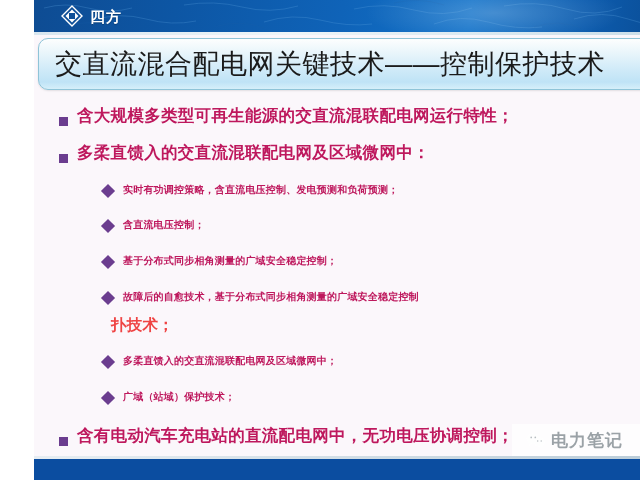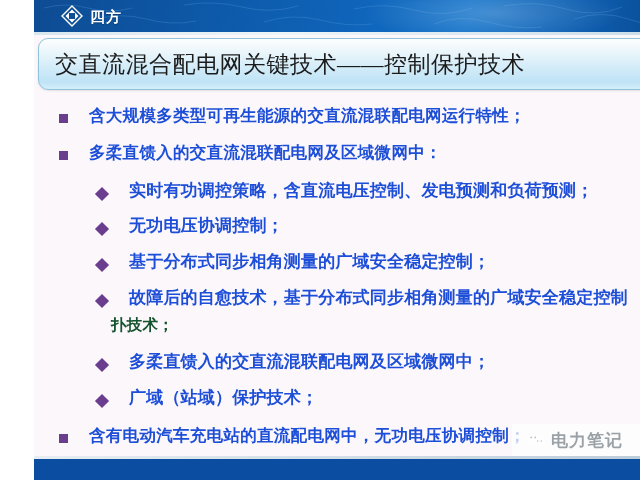--- a/index.html
+++ b/index.html
@@ -75,42 +75,41 @@
     border: 1px solid #8fc4d8;
     border-radius: 10px;
     background: linear-gradient(to bottom, #fdfefe 0%, #eaf6fb 26%, #cfeaf8 62%, #bfe3f6 86%, #d6effa 100%);
     box-shadow: 0 1px 2px rgba(0,0,0,0.10);
   }
   .title-text {
     position: absolute;
     left: 16px;
     top: 50%;
     transform: translateY(-50%);
-    font-size: 23px;
+    font-size: 27px;
     color: #1b1b1b;
     letter-spacing: 0.5px;
     white-space: nowrap;
-    font-family: Liberation Serif, serif;
+    font-family: Liberation Sans, sans-serif;
   }
 
   
   .body-area {
     position: absolute;
     left: 0; top: 96px;
     width: 640px;
     height: 363px;
   }
   .bullet-row {
     position: absolute;
     display: flex;
-    align-items: center;
-    color: #1d4ed8;
+    align-items: flex-end;
+    color: #be185d;
     font-weight: bold;
     white-space: nowrap;
-    gap: 12px;
   }
   .marker {
     flex: 0 0 auto;
     display: inline-block;
   }
   .marker-square {
     width: 9px; height: 9px;
     background: #6b3d8f;
     margin-top: 7px;
     margin-right: 9px;
@@ -121,31 +120,31 @@
     transform: rotate(45deg);
     margin-top: 6px;
     margin-right: 10px;
   }
   .lvl1 {
     left: 25px;
     font-size: 16.5px;
     letter-spacing: 0.3px;
   }
   .lvl2 {
-    left: 63px;
-    font-size: 17px;
+    left: 69px;
+    font-size: 10px;
     letter-spacing: 0.2px;
   }
   .bullet-text { display: inline-block; line-height: 1.35; }
   .cont-line {
     position: absolute;
     left: 77px;
     font-size: 15.5px;
     font-weight: bold;
-    color: #14532d;
+    color: #ef4444;
     letter-spacing: 0.2px;
     white-space: nowrap;
   }
 
   
   .footer-hairline {
     position: absolute;
     left: 0; top: 456px;
     width: 640px; height: 3px;
     background: linear-gradient(to right, #e7edf2 0%, #cfdbe4 55%, #b9cbd8 100%);
@@ -245,21 +244,21 @@
       <span class="bullet-text">多柔直馈入的交直流混联配电网及区域微网中：</span>
     </div>
 
     <div class="bullet-row lvl2" style="top:84px">
       <span class="marker marker-diamond"></span>
       <span class="bullet-text">实时有功调控策略，含直流电压控制、发电预测和负荷预测；</span>
     </div>
 
     <div class="bullet-row lvl2" style="top:119px">
       <span class="marker marker-diamond"></span>
-      <span class="bullet-text">无功电压协调控制；</span>
+      <span class="bullet-text">含直流电压控制；</span>
     </div>
 
     <div class="bullet-row lvl2" style="top:155px">
       <span class="marker marker-diamond"></span>
       <span class="bullet-text">基于分布式同步相角测量的广域安全稳定控制；</span>
     </div>
 
     <div class="bullet-row lvl2" style="top:191px">
       <span class="marker marker-diamond"></span>
       <span class="bullet-text">故障后的自愈技术，基于分布式同步相角测量的广域安全稳定控制</span>

